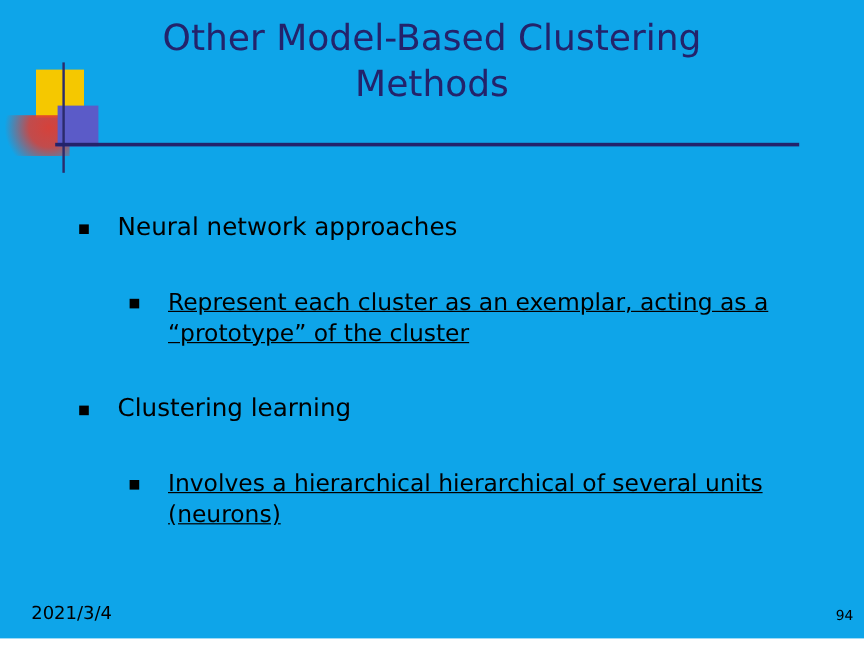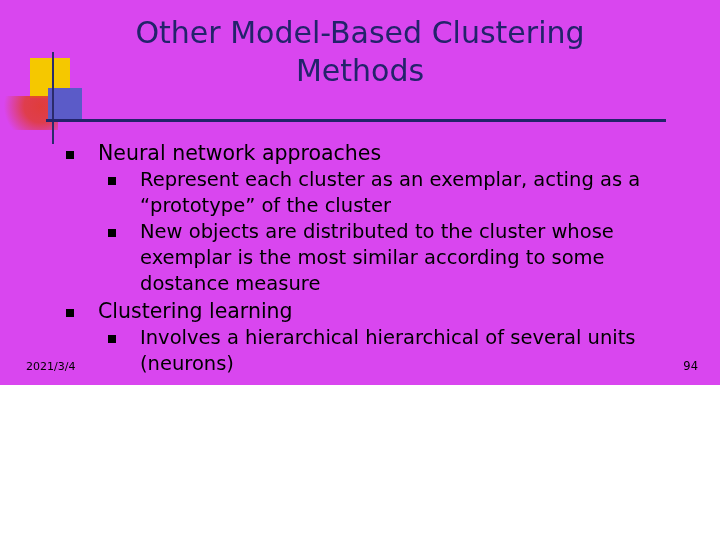--- a/index.html
+++ b/index.html
@@ -9,22 +9,22 @@
   body {
     width: 720px;
     height: 540px;
     background: #ffffff;
     font-family: "DejaVu Sans", sans-serif;
     overflow: hidden;
   }
   .slide {
     position: relative;
     width: 720px;
-    height: 385px;
-    background: #d946ef;
+    height: 532px;
+    background: #0ea5e9;
   }
 
   
   .deco {
     position: absolute;
     left: 0;
     top: 22px;
     width: 120px;
     height: 110px;
     pointer-events: none;
@@ -116,42 +116,43 @@
     width: 8px;
     height: 8px;
     background: #000000;
   }
   li.item2 {
     position: relative;
     padding-left: 42px;
     font-size: 19.5px;
     line-height: 26px;
     color: #000000;
+    text-decoration: underline;
   }
   li.item2 > .marker {
     position: absolute;
     left: 10px;
     top: 10px;
     width: 8px;
     height: 8px;
     background: #000000;
   }
-  .txt { display: block; }
+  .txt { display: block; margin-top: 36px; }
 
   
   .footer-date {
     position: absolute;
     left: 26px;
     bottom: 12px;
-    font-size: 11px;
+    font-size: 15px;
     color: #000000;
   }
   .footer-page {
     position: absolute;
-    right: 22px;
+    right: 9px;
     bottom: 12px;
     font-size: 11.5px;
     color: #000000;
   }
 </style>
 </head>
 <body>
 
 <div class="slide">
 
@@ -168,24 +169,20 @@
   <div class="body">
     <ul class="lv1">
 
       <li class="item1">
         <span class="marker"></span>
         <span class="txt">Neural network approaches</span>
         <ul class="lv2">
           <li class="item2">
             <span class="marker"></span>
             <span class="txt">Represent each cluster as an exemplar, acting as a “prototype” of the cluster</span>
-          </li>
-          <li class="item2">
-            <span class="marker"></span>
-            <span class="txt">New objects are distributed to the cluster whose exemplar is the most similar according to some dostance measure</span>
           </li>
         </ul>
       </li>
 
       <li class="item1">
         <span class="marker"></span>
         <span class="txt">Clustering learning</span>
         <ul class="lv2">
           <li class="item2">
             <span class="marker"></span>

